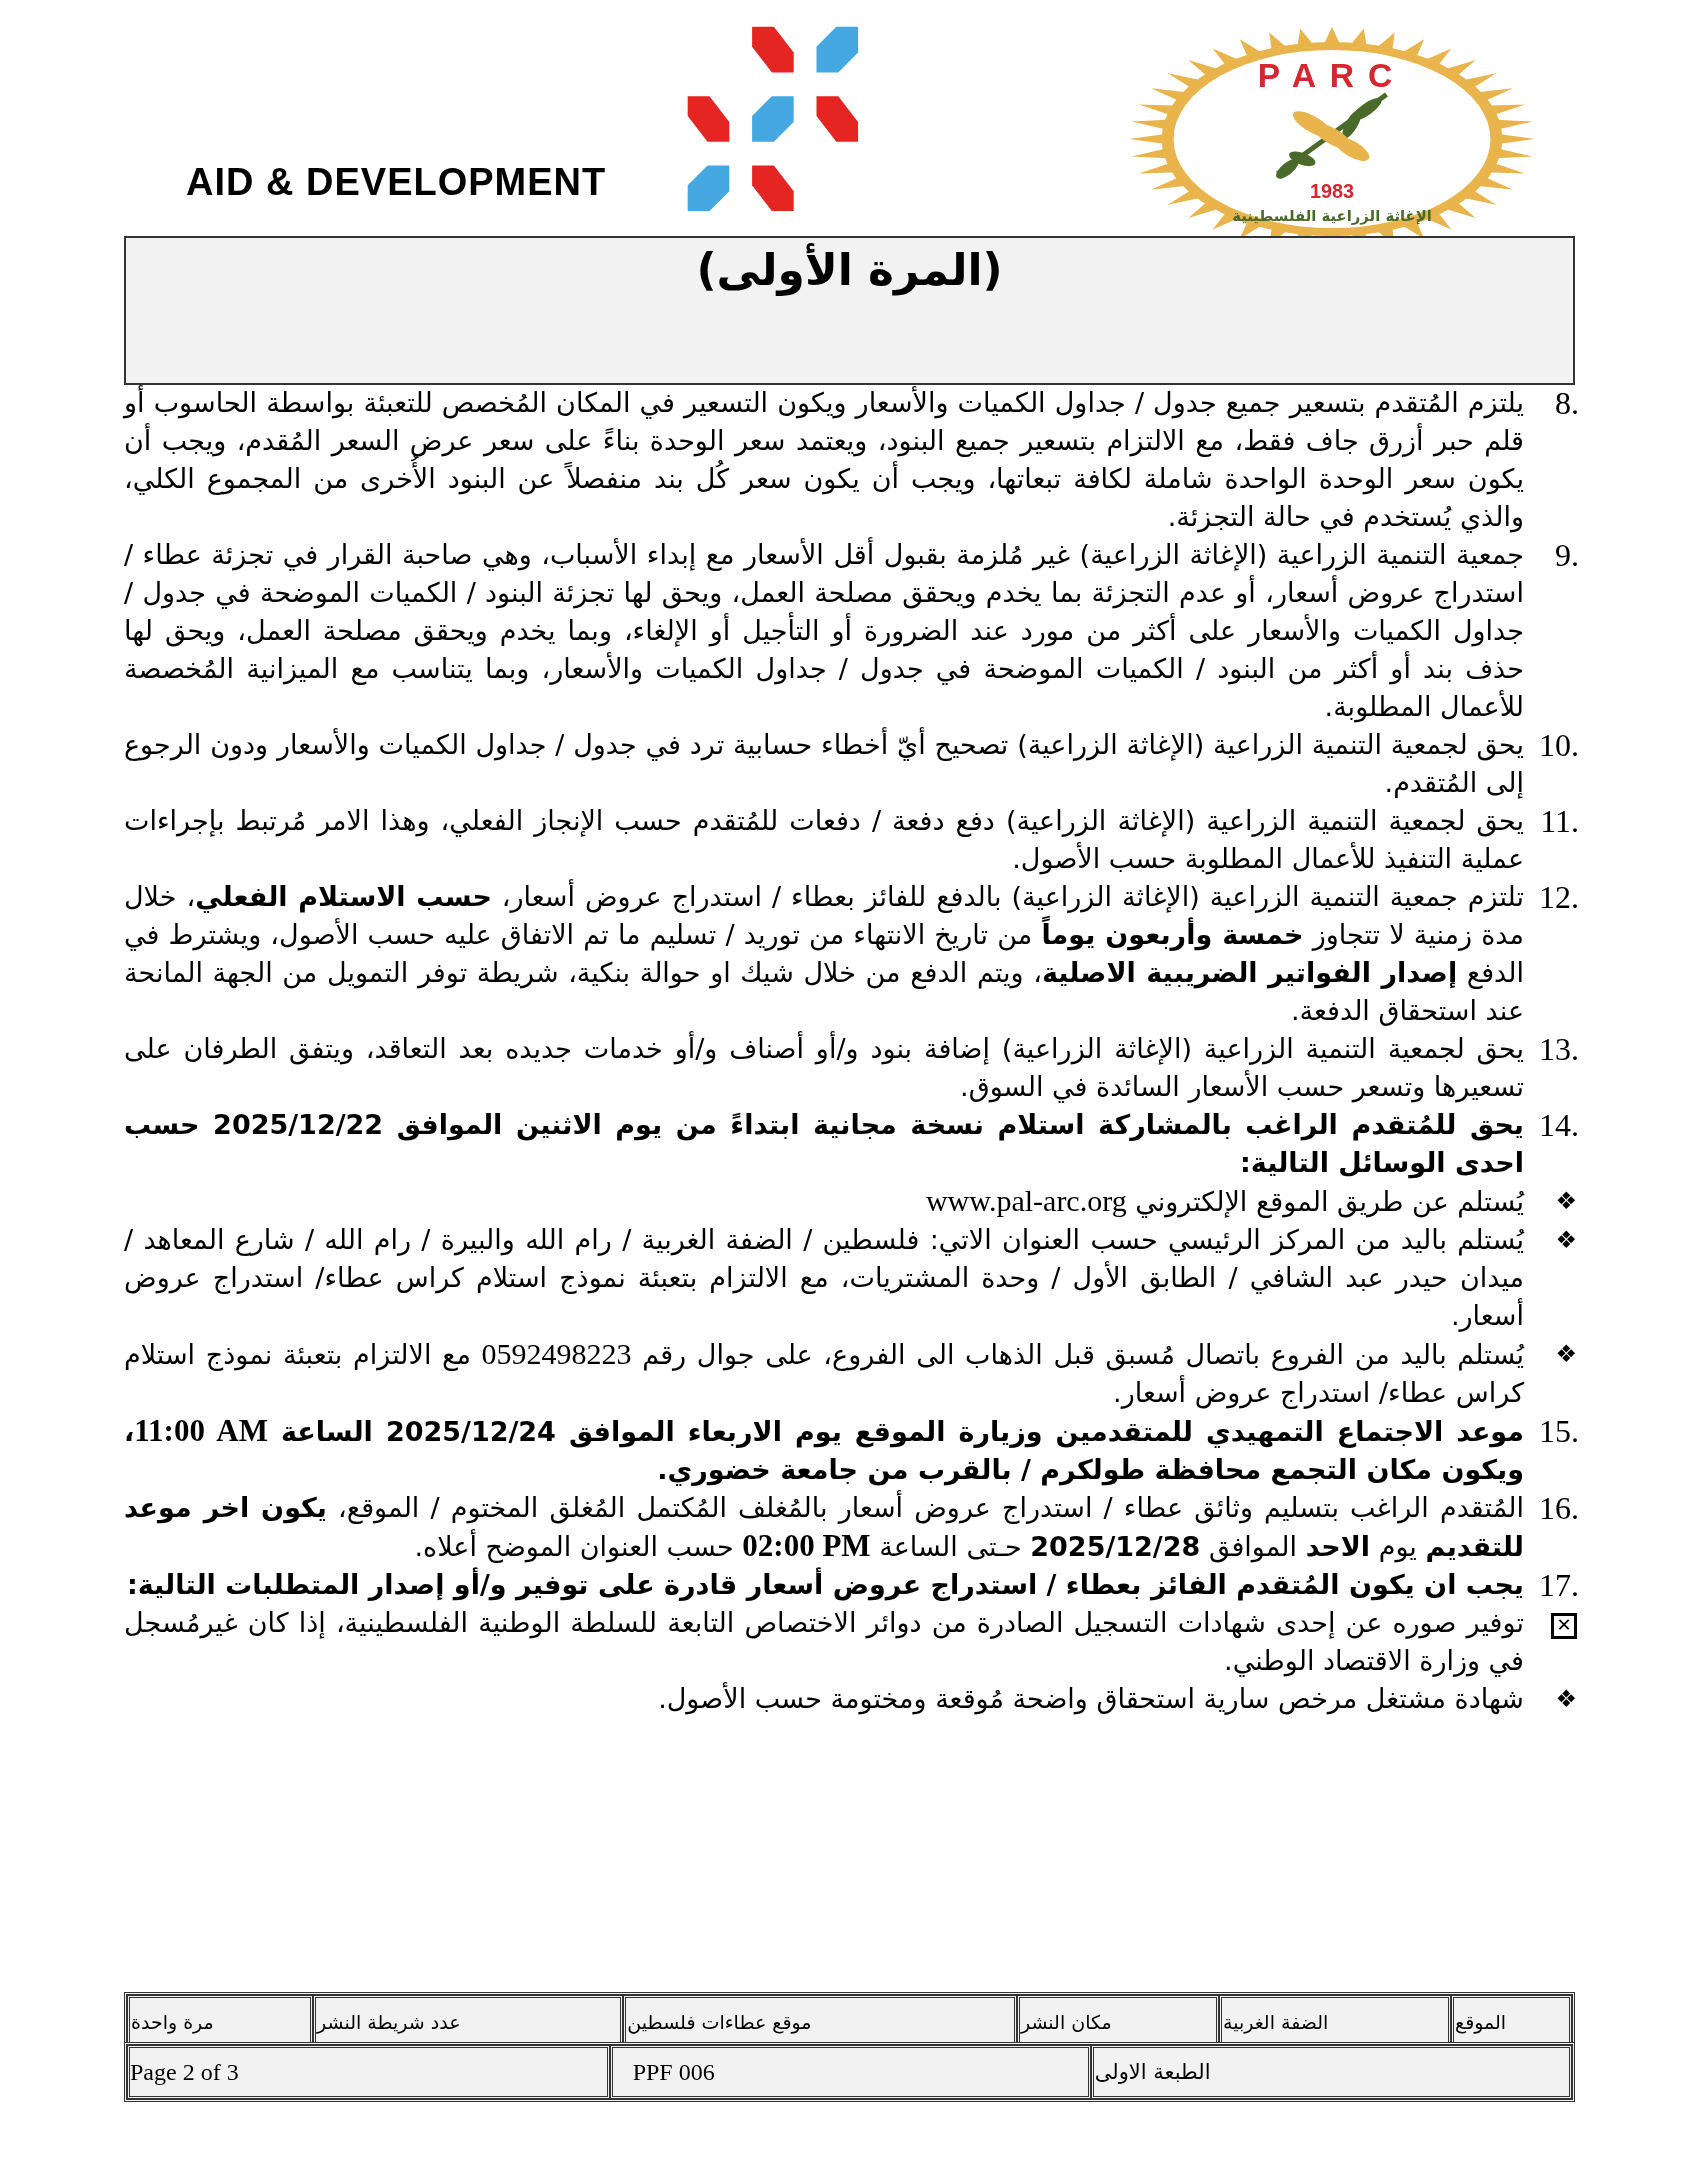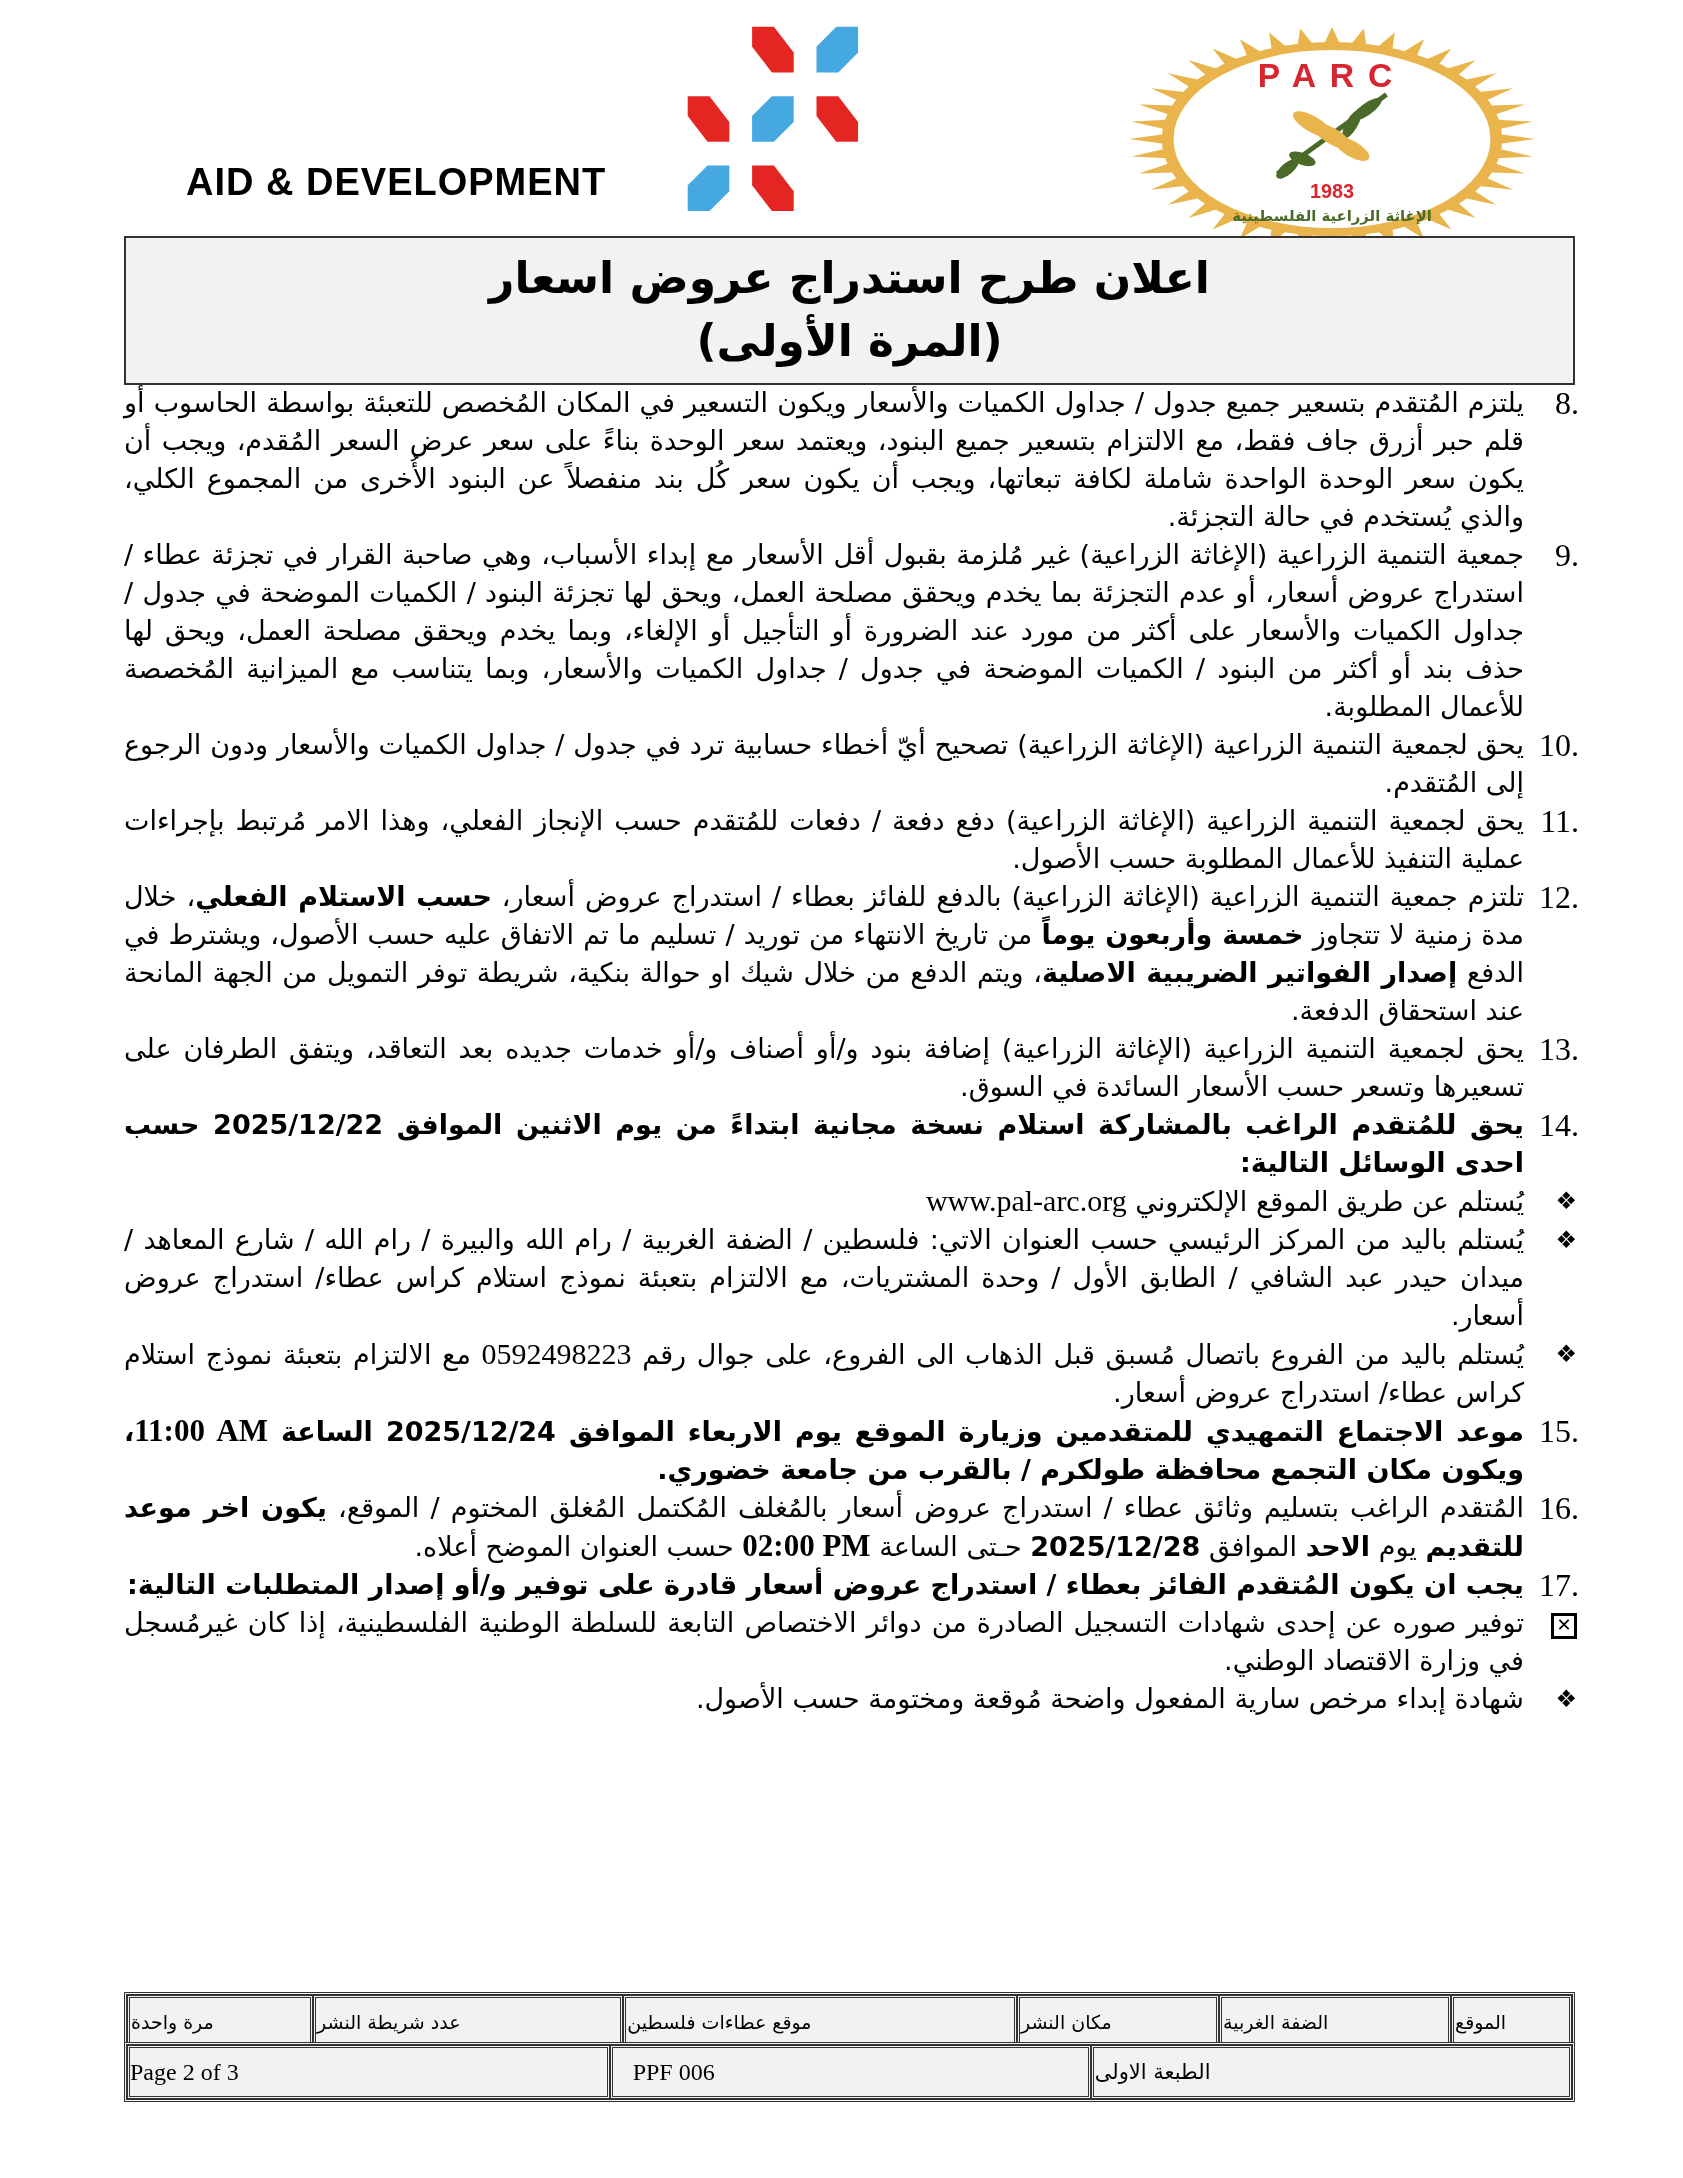--- a/index.html
+++ b/index.html
@@ -101,21 +101,20 @@
     <ellipse cx="160" cy="145" rx="14" ry="6" fill="#4a6a2a" transform="rotate(-40 160 145)"></ellipse>
     <ellipse cx="185" cy="100" rx="22" ry="8" fill="#e9b44c" transform="rotate(30 185 100)"></ellipse>
     <ellipse cx="205" cy="112" rx="22" ry="8" fill="#e9b44c" transform="rotate(30 205 112)"></ellipse>
     <ellipse cx="225" cy="125" rx="20" ry="8" fill="#e9b44c" transform="rotate(30 225 125)"></ellipse>
     <text x="205" y="175" text-anchor="middle" font-family="Liberation Sans, sans-serif" font-weight="bold" font-size="20" fill="#d72630" id="parc-year">1983</text>
     <text x="205" y="198" text-anchor="middle" font-family="DejaVu Sans, sans-serif" font-weight="bold" font-size="15" fill="#4a6a2a" id="parc-ar">الإغاثة الزراعية الفلسطينية</text>
   </svg>
 </div>
 
 <div class="title-box">
-  <div class="title-line" style="margin-top:8px">اعلان طرح استدراج عروض اسعار</div>
   <div class="title-line">(المرة الأولى)</div>
 </div>
 
 <div class="content">
   <div class="item">
     <div class="num">8.</div>
     <div class="txt">يلتزم المُتقدم بتسعير جميع جدول / جداول الكميات والأسعار ويكون التسعير في المكان المُخصص للتعبئة بواسطة الحاسوب أو قلم حبر أزرق جاف فقط، مع الالتزام بتسعير جميع البنود، ويعتمد سعر الوحدة بناءً على سعر عرض السعر المُقدم، ويجب أن يكون سعر الوحدة الواحدة شاملة لكافة تبعاتها، ويجب أن يكون سعر كُل بند منفصلاً عن البنود الأُخرى من المجموع الكلي، والذي يُستخدم في حالة التجزئة.</div>
   </div>
   <div class="item">
     <div class="num">9.</div>
@@ -167,21 +166,21 @@
     <div class="num">17.</div>
     <div class="txt bold">يجب ان يكون المُتقدم الفائز بعطاء / استدراج عروض أسعار قادرة على توفير و/أو إصدار المتطلبات التالية:</div>
   </div>
 
   <div class="bullet">
     <div class="bmark"><span class="boxmark">✕</span></div>
     <div class="txt">توفير صوره عن إحدى شهادات التسجيل الصادرة من دوائر الاختصاص التابعة للسلطة الوطنية الفلسطينية، إذا كان غيرمُسجل في وزارة الاقتصاد الوطني.</div>
   </div>
   <div class="bullet">
     <div class="bmark">❖</div>
-    <div class="txt">شهادة إبداء مرخص سارية المفعول واضحة مُوقعة ومختومة حسب الأصول.</div>
+    <div class="txt">شهادة مشتغل مرخص سارية استحقاق واضحة مُوقعة ومختومة حسب الأصول.</div>
   </div>
 </div>
 
 <div class="footer f1">
   <table>
     <tbody>
         <tr>
       <td>الموقع</td>
       <td>الضفة الغربية</td>
       <td>مكان النشر</td>

